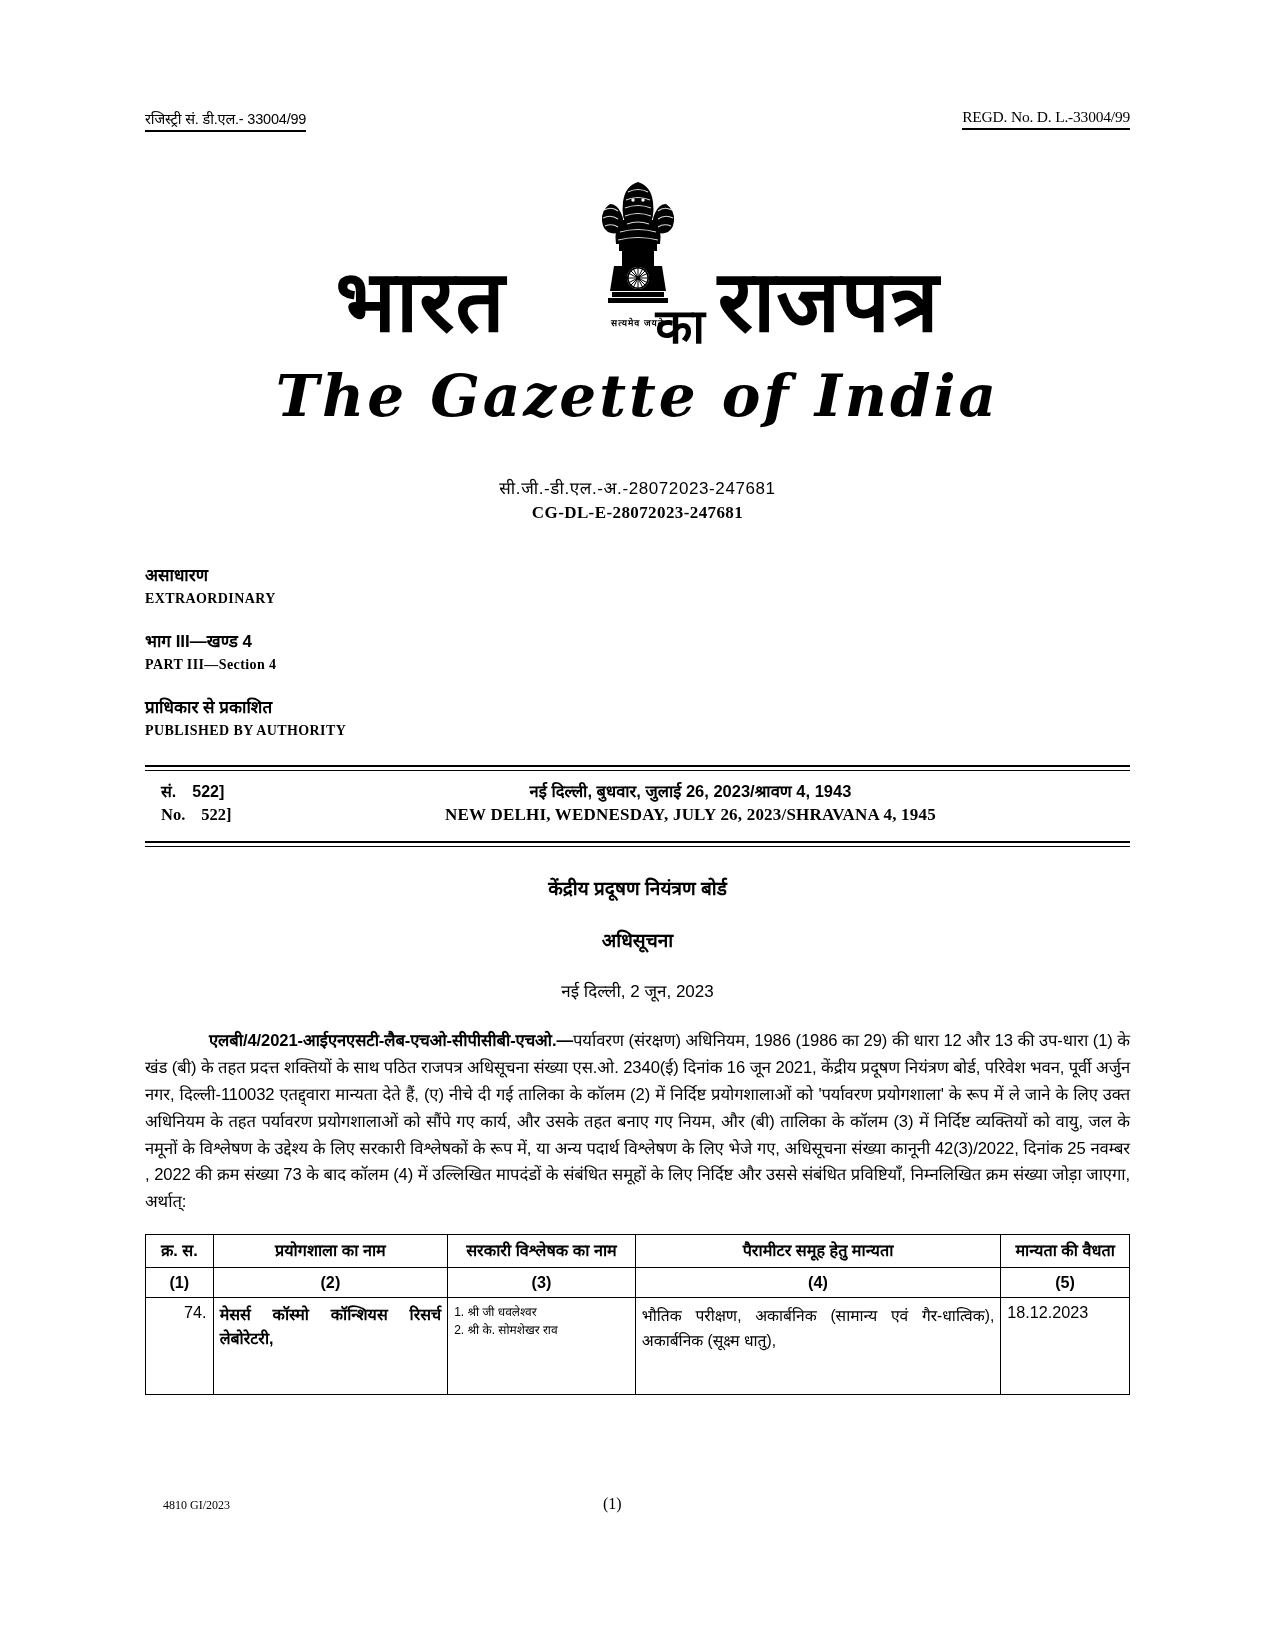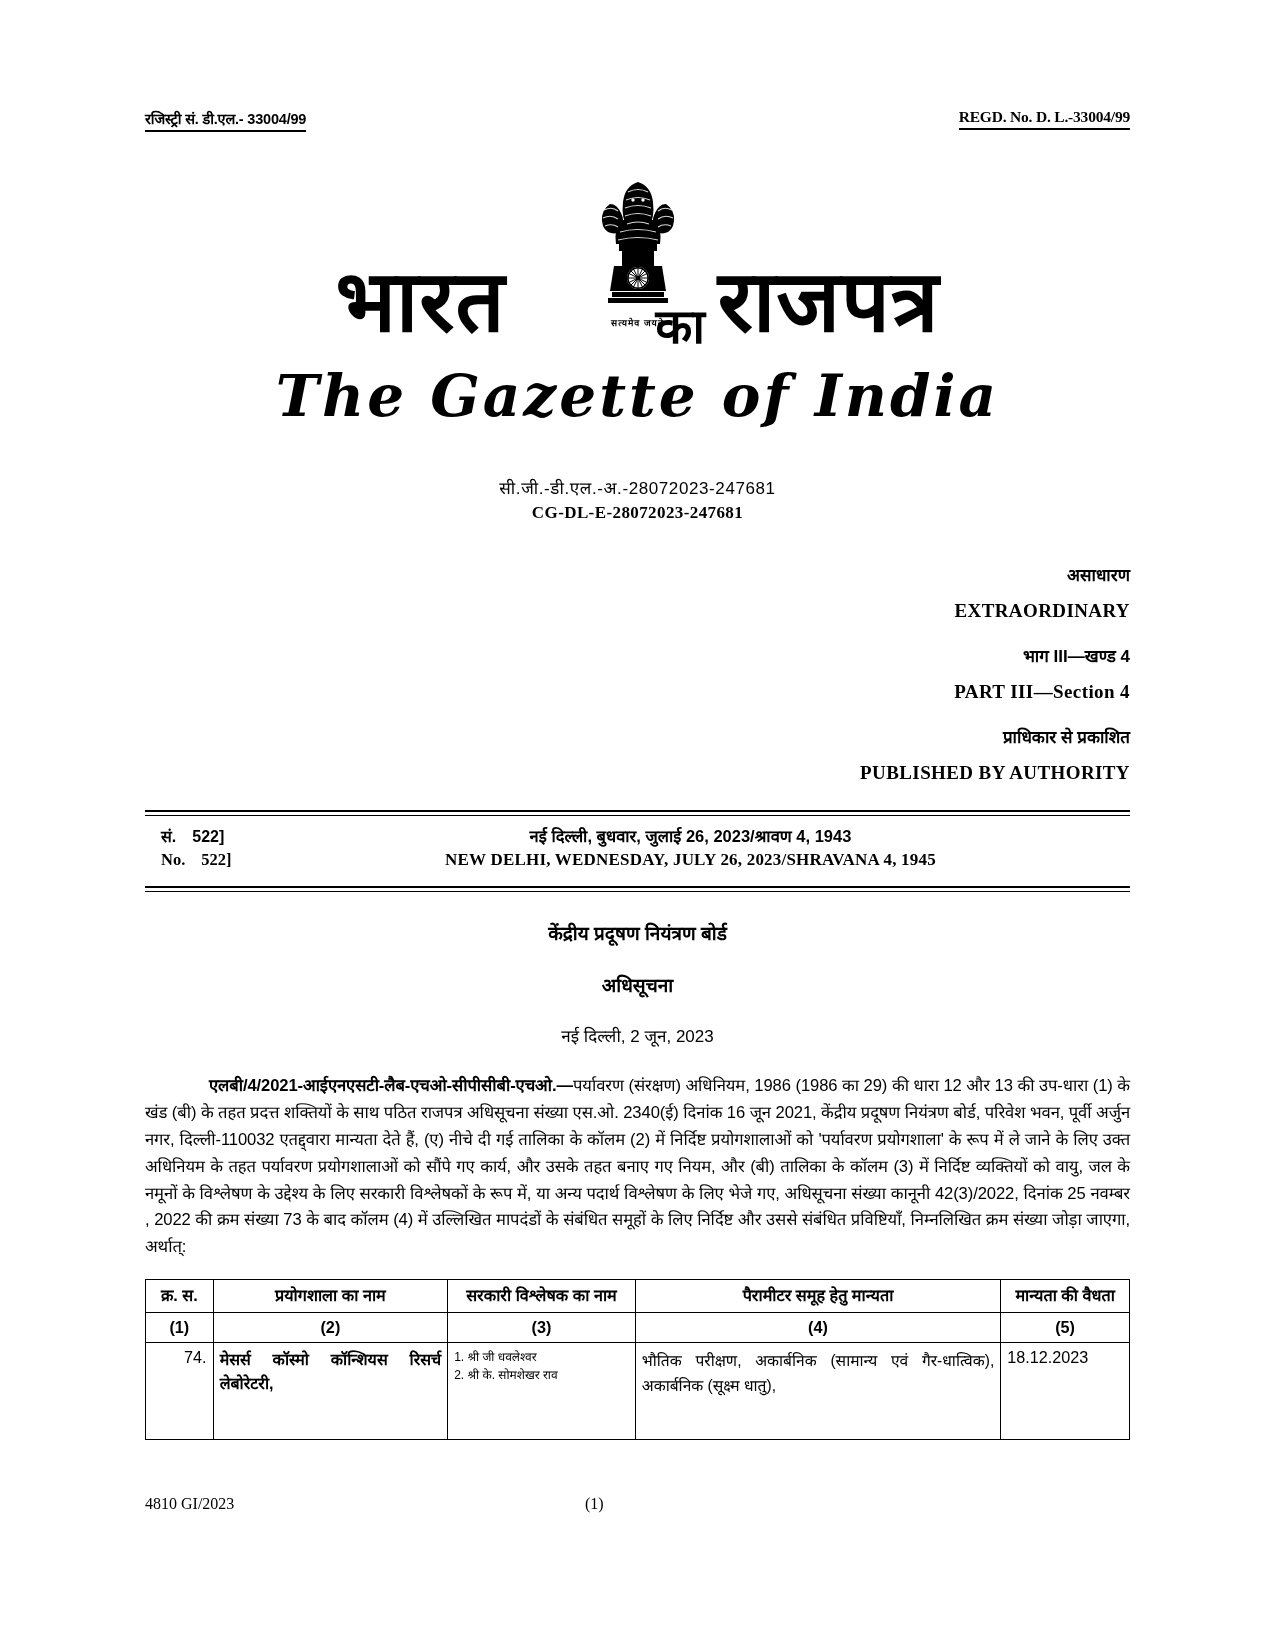--- a/index.html
+++ b/index.html
@@ -24,21 +24,21 @@
   }
 
   
   .regd-row {
     display: flex;
     justify-content: space-between;
     align-items: flex-start;
     padding-top: 108px;
   }
   .regd-hi, .regd-en {
-    font-weight: bold;
+    font-weight: normal;
     font-size: 15px;
     border-bottom: 2px solid #000;
     padding-bottom: 2px;
     white-space: nowrap;
     letter-spacing: -0.2px;
   }
   .regd-hi { font-family: "Liberation Sans", sans-serif; font-size: 14.5px; }
   .regd-en { font-family: "Liberation Serif", serif; font-size: 15.5px; }
 
   
@@ -112,32 +112,32 @@
   }
   .cgdl-en {
     font-family: "Liberation Serif", serif;
     font-weight: bold;
     font-size: 17px;
     letter-spacing: 0.4px;
     margin-top: 4px;
   }
 
   
-  .extra-block { text-align: right; margin-top: 40px; }
+  .extra-block { text-align: left; margin-top: 40px; }
   .eb-hi {
     font-family: "Liberation Sans", sans-serif;
     font-weight: bold;
     font-size: 17px;
   }
   .eb-en {
     font-family: "Liberation Serif", serif;
     font-weight: bold;
-    font-size: 19px;
+    font-size: 14px;
     letter-spacing: 0.4px;
-    margin-top: 14px;
+    margin-top: 5px;
   }
   .gap-sm { height: 22px; }
 
   
   .band { margin-top: 26px; }
   .rule-double {
     border-top: 2.5px solid #000;
     border-bottom: 1.5px solid #000;
     height: 3px;
   }
@@ -276,22 +276,23 @@
   .footer {
     position: absolute;
     left: 145px;
     right: 145px;
     top: 1495px;
     display: flex;
     align-items: baseline;
   }
   .footer-left {
     font-family: "Liberation Serif", serif;
-    font-size: 16px;
+    font-size: 12px;
     width: 420px;
+    margin-left: 18px;
   }
   .footer-page {
     font-family: "Liberation Serif", serif;
     font-size: 16px;
     flex: 1;
     text-align: left;
     padding-left: 20px;
   }
 </style>
 </head>

